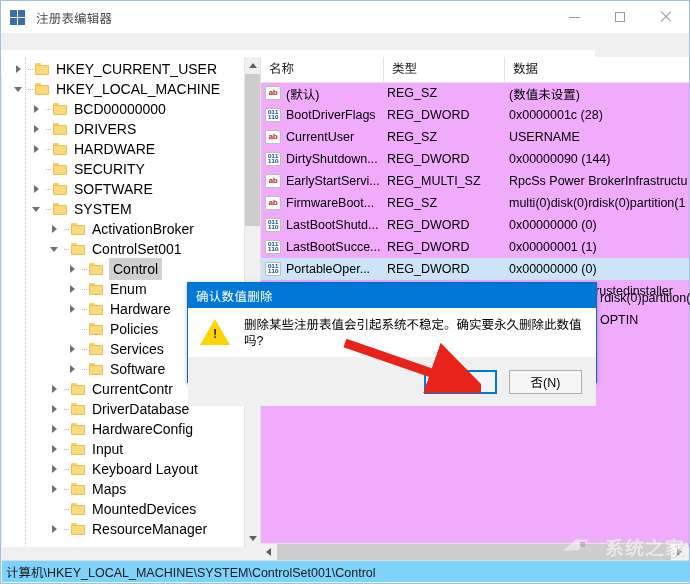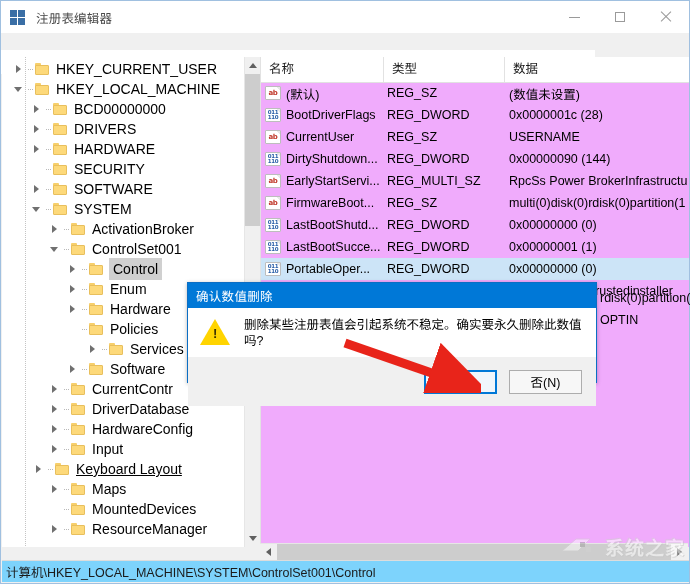--- a/index.html
+++ b/index.html
@@ -436,21 +436,21 @@
           </div>
           <div class="tnode" style="padding-left: 62px;">
             <span class="chev none"></span>
             <span class="dotline"></span>
             <span class="folder">
               <span class="tab"></span>
               <span class="body"></span>
             </span>
             <span class="tlabel">Policies</span>
           </div>
-          <div class="tnode" style="padding-left: 62px; margin-left: 20px;">
+          <div class="tnode" style="padding-left: 62px;">
             <span class="chev closed">
               <i></i>
             </span>
             <span class="dotline"></span>
             <span class="folder">
               <span class="tab"></span>
               <span class="body"></span>
             </span>
             <span class="tlabel">Services</span>
           </div>
@@ -502,21 +502,21 @@
             <span class="chev closed">
               <i></i>
             </span>
             <span class="dotline"></span>
             <span class="folder">
               <span class="tab"></span>
               <span class="body"></span>
             </span>
             <span class="tlabel">Input</span>
           </div>
-          <div class="tnode" style="padding-left: 28px; text-decoration: underline;">
+          <div class="tnode" style="padding-left: 44px;">
             <span class="chev closed">
               <i></i>
             </span>
             <span class="dotline"></span>
             <span class="folder">
               <span class="tab"></span>
               <span class="body"></span>
             </span>
             <span class="tlabel">Keyboard Layout</span>
           </div>

